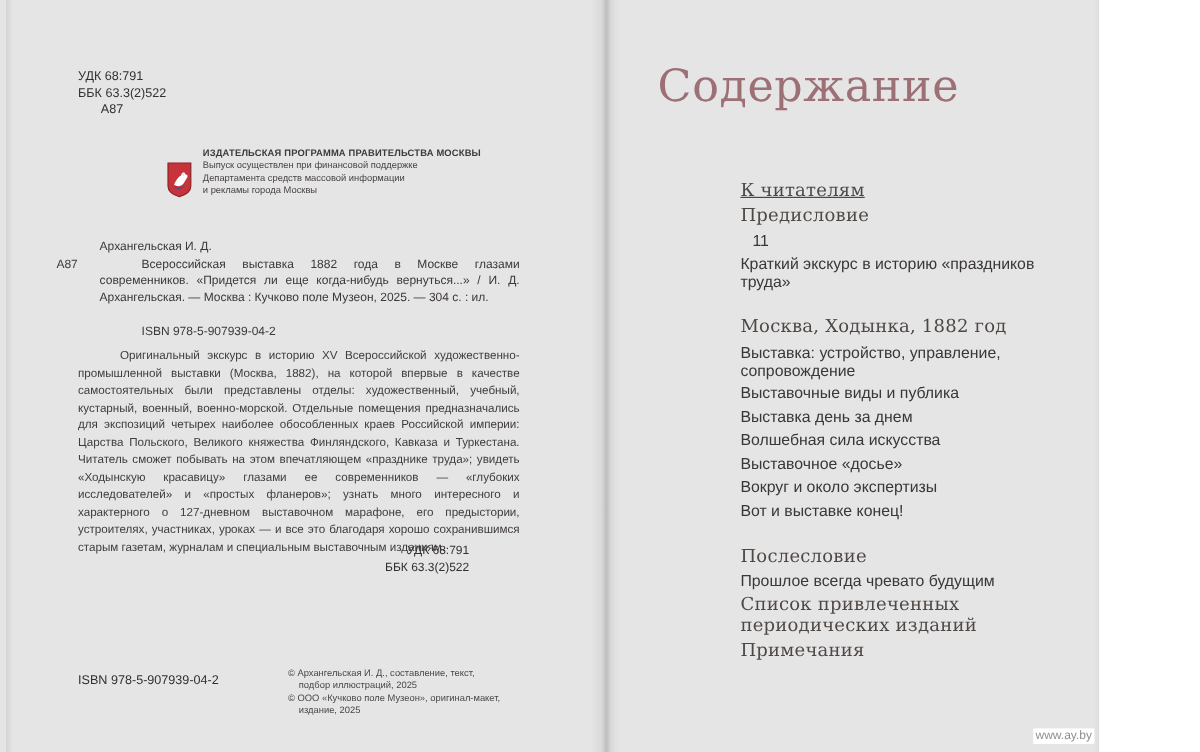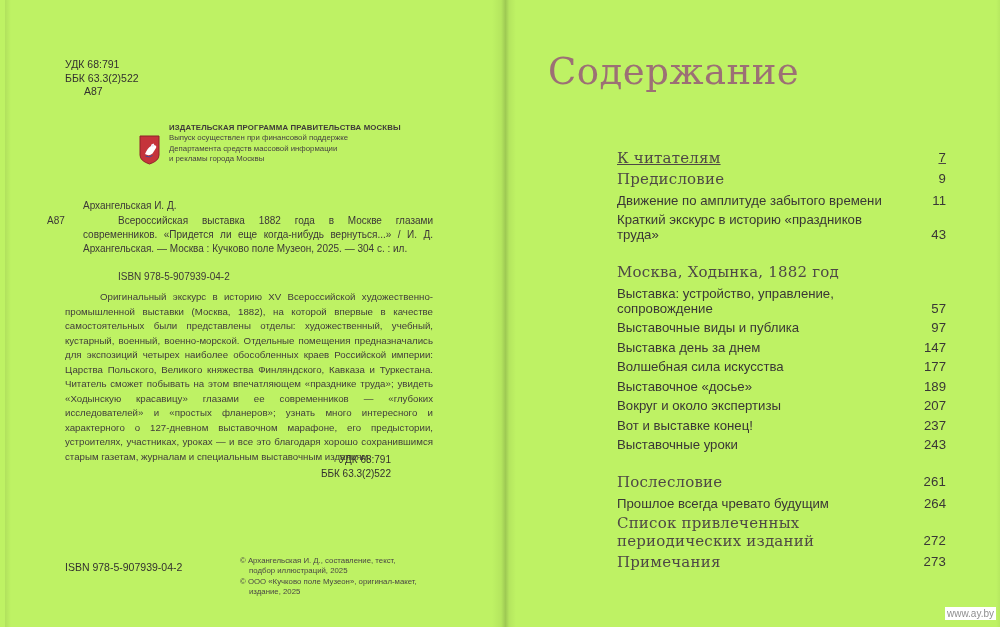--- a/index.html
+++ b/index.html
@@ -1,19 +1,19 @@
 <!DOCTYPE html>
 <html><head>
 <meta charset="utf-8">
 <style>
   html,body{margin:0;padding:0;background:#ffffff;}
   #book{
     position:relative;
-    width:1000px;height:627px;
-    background:#bef264;
+    width:916px;height:627px;
+    background:#e5e5e5;
     overflow:hidden;
     font-family:"Liberation Sans",sans-serif;
     color:#3c3837;
   }
   
   #left-edge{position:absolute;left:5px;top:0;width:6px;height:627px;
     background:linear-gradient(90deg,rgba(0,0,0,0.07),rgba(0,0,0,0));}
   #spine{position:absolute;left:492px;top:0;width:24px;height:627px;
     background:linear-gradient(90deg,rgba(0,0,0,0) 0%,rgba(0,0,0,0.05) 38%,rgba(0,0,0,0.17) 56%,rgba(0,0,0,0.05) 72%,rgba(0,0,0,0) 100%);}
   #right-edge{position:absolute;right:0;top:0;width:4px;height:627px;
@@ -126,21 +126,20 @@
   <div id="toc-list">
       <div class="toc-row toc-heading">
         <div class="toc-label">К читателям</div>
         <div class="toc-page">7</div>
       </div>
       <div class="toc-row toc-heading">
         <div class="toc-label">Предисловие</div>
         <div class="toc-page">9</div>
       </div>
       <div class="toc-row toc-entry">
-        <div class="toc-label">Движение по амплитуде забытого времени</div>
         <div class="toc-page">11</div>
       </div>
       <div class="toc-row toc-entry">
         <div class="toc-label">Краткий экскурс в историю «праздников труда»</div>
         <div class="toc-page">43</div>
       </div>
       <div class="toc-row toc-heading group-gap">
         <div class="toc-label">Москва, Ходынка, 1882 год</div>
         <div class="toc-page"></div>
       </div>
@@ -165,24 +164,20 @@
         <div class="toc-page">189</div>
       </div>
       <div class="toc-row toc-entry">
         <div class="toc-label">Вокруг и около экспертизы</div>
         <div class="toc-page">207</div>
       </div>
       <div class="toc-row toc-entry">
         <div class="toc-label">Вот и выставке конец!</div>
         <div class="toc-page">237</div>
       </div>
-      <div class="toc-row toc-entry">
-        <div class="toc-label">Выставочные уроки</div>
-        <div class="toc-page">243</div>
-      </div>
       <div class="toc-row toc-heading group-gap">
         <div class="toc-label">Послесловие</div>
         <div class="toc-page">261</div>
       </div>
       <div class="toc-row toc-entry">
         <div class="toc-label">Прошлое всегда чревато будущим</div>
         <div class="toc-page">264</div>
       </div>
       <div class="toc-row toc-heading">
         <div class="toc-label">Список привлеченных<br>периодических изданий</div>

